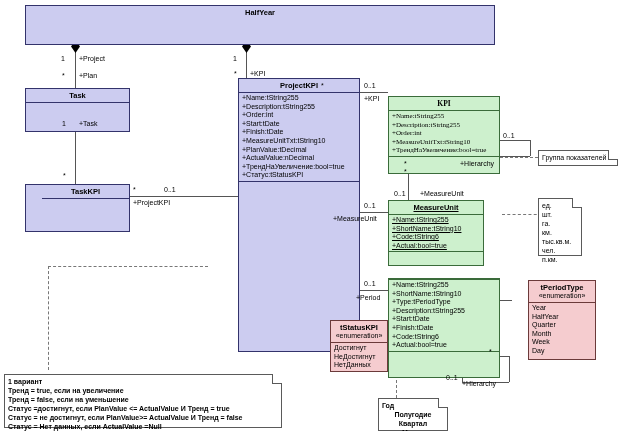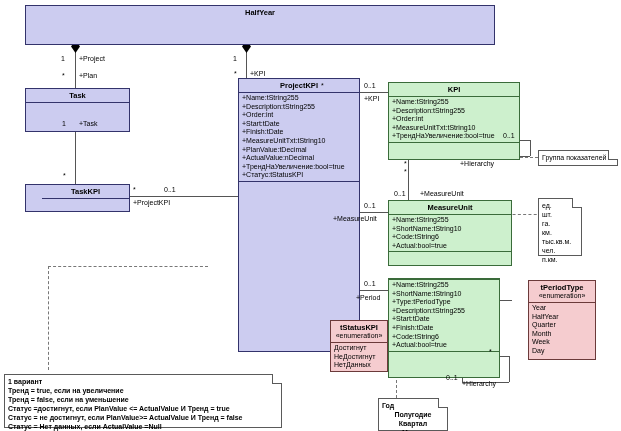--- a/index.html
+++ b/index.html
@@ -105,21 +105,21 @@
 
   <div class="cls blue" style="left:25px;top:5px;width:470px;height:40px;">
     <div class="ttl">HalfYear</div>
   </div>
 
   <div class="cls blue" style="left:25px;top:88px;width:105px;height:44px;">
     <div class="ttl">Task</div>
     <div class="sep" style="height:12px;"></div>
   </div>
 
-  <div class="cls blue" style="left:25px;top:184px;width:105px;height:28px;padding-left:16px;">
+  <div class="cls blue" style="left:25px;top:184px;width:105px;height:48px;padding-left:16px;">
     <div class="ttl">TaskKPI</div>
     <div class="sep" style="height:12px;"></div>
   </div>
 
   <div class="cls blue" style="left:196px;top:78px;width:122px;height:274px;margin-left:42px;">
     <div class="ttl">ProjectKPI</div>
     <div class="sep attrs">
       <div>+Name:tString255</div>
       <div>+Description:tString255</div>
       <div>+Order:int</div>
@@ -127,33 +127,33 @@
       <div>+Finish:tDate</div>
       <div>+MeasureUnitTxt:tString10</div>
       <div>+PlanValue:tDecimal</div>
       <div>+ActualValue:nDecimal</div>
       <div>+ТрендНаУвеличение:bool=true</div>
       <div>+Статус:tStatusKPI</div>
     </div>
     <div class="sep ops" style="height:160px;"></div>
   </div>
 
-  <div class="cls green" style="left:388px;top:82px;width:132px;height:78px;">
+  <div class="cls green" style="left:388px;top:96px;width:112px;height:78px;font-family:Liberation Serif, serif;">
     <div class="ttl">KPI</div>
     <div class="sep attrs">
       <div>+Name:tString255</div>
       <div>+Description:tString255</div>
       <div>+Order:int</div>
       <div>+MeasureUnitTxt:tString10</div>
       <div>+ТрендНаУвеличение:bool=true</div>
     </div>
     <div class="sep ops" style="height:14px;"></div>
   </div>
 
-  <div class="cls green" style="left:388px;top:200px;width:124px;height:66px;">
+  <div class="cls green" style="left:388px;top:200px;width:96px;height:66px;text-decoration:underline;">
     <div class="ttl">MeasureUnit</div>
     <div class="sep attrs">
       <div>+Name:tString255</div>
       <div>+ShortName:tString10</div>
       <div>+Code:tString6</div>
       <div>+Actual:bool=true</div>
     </div>
     <div class="sep ops" style="height:14px;"></div>
   </div>
 

